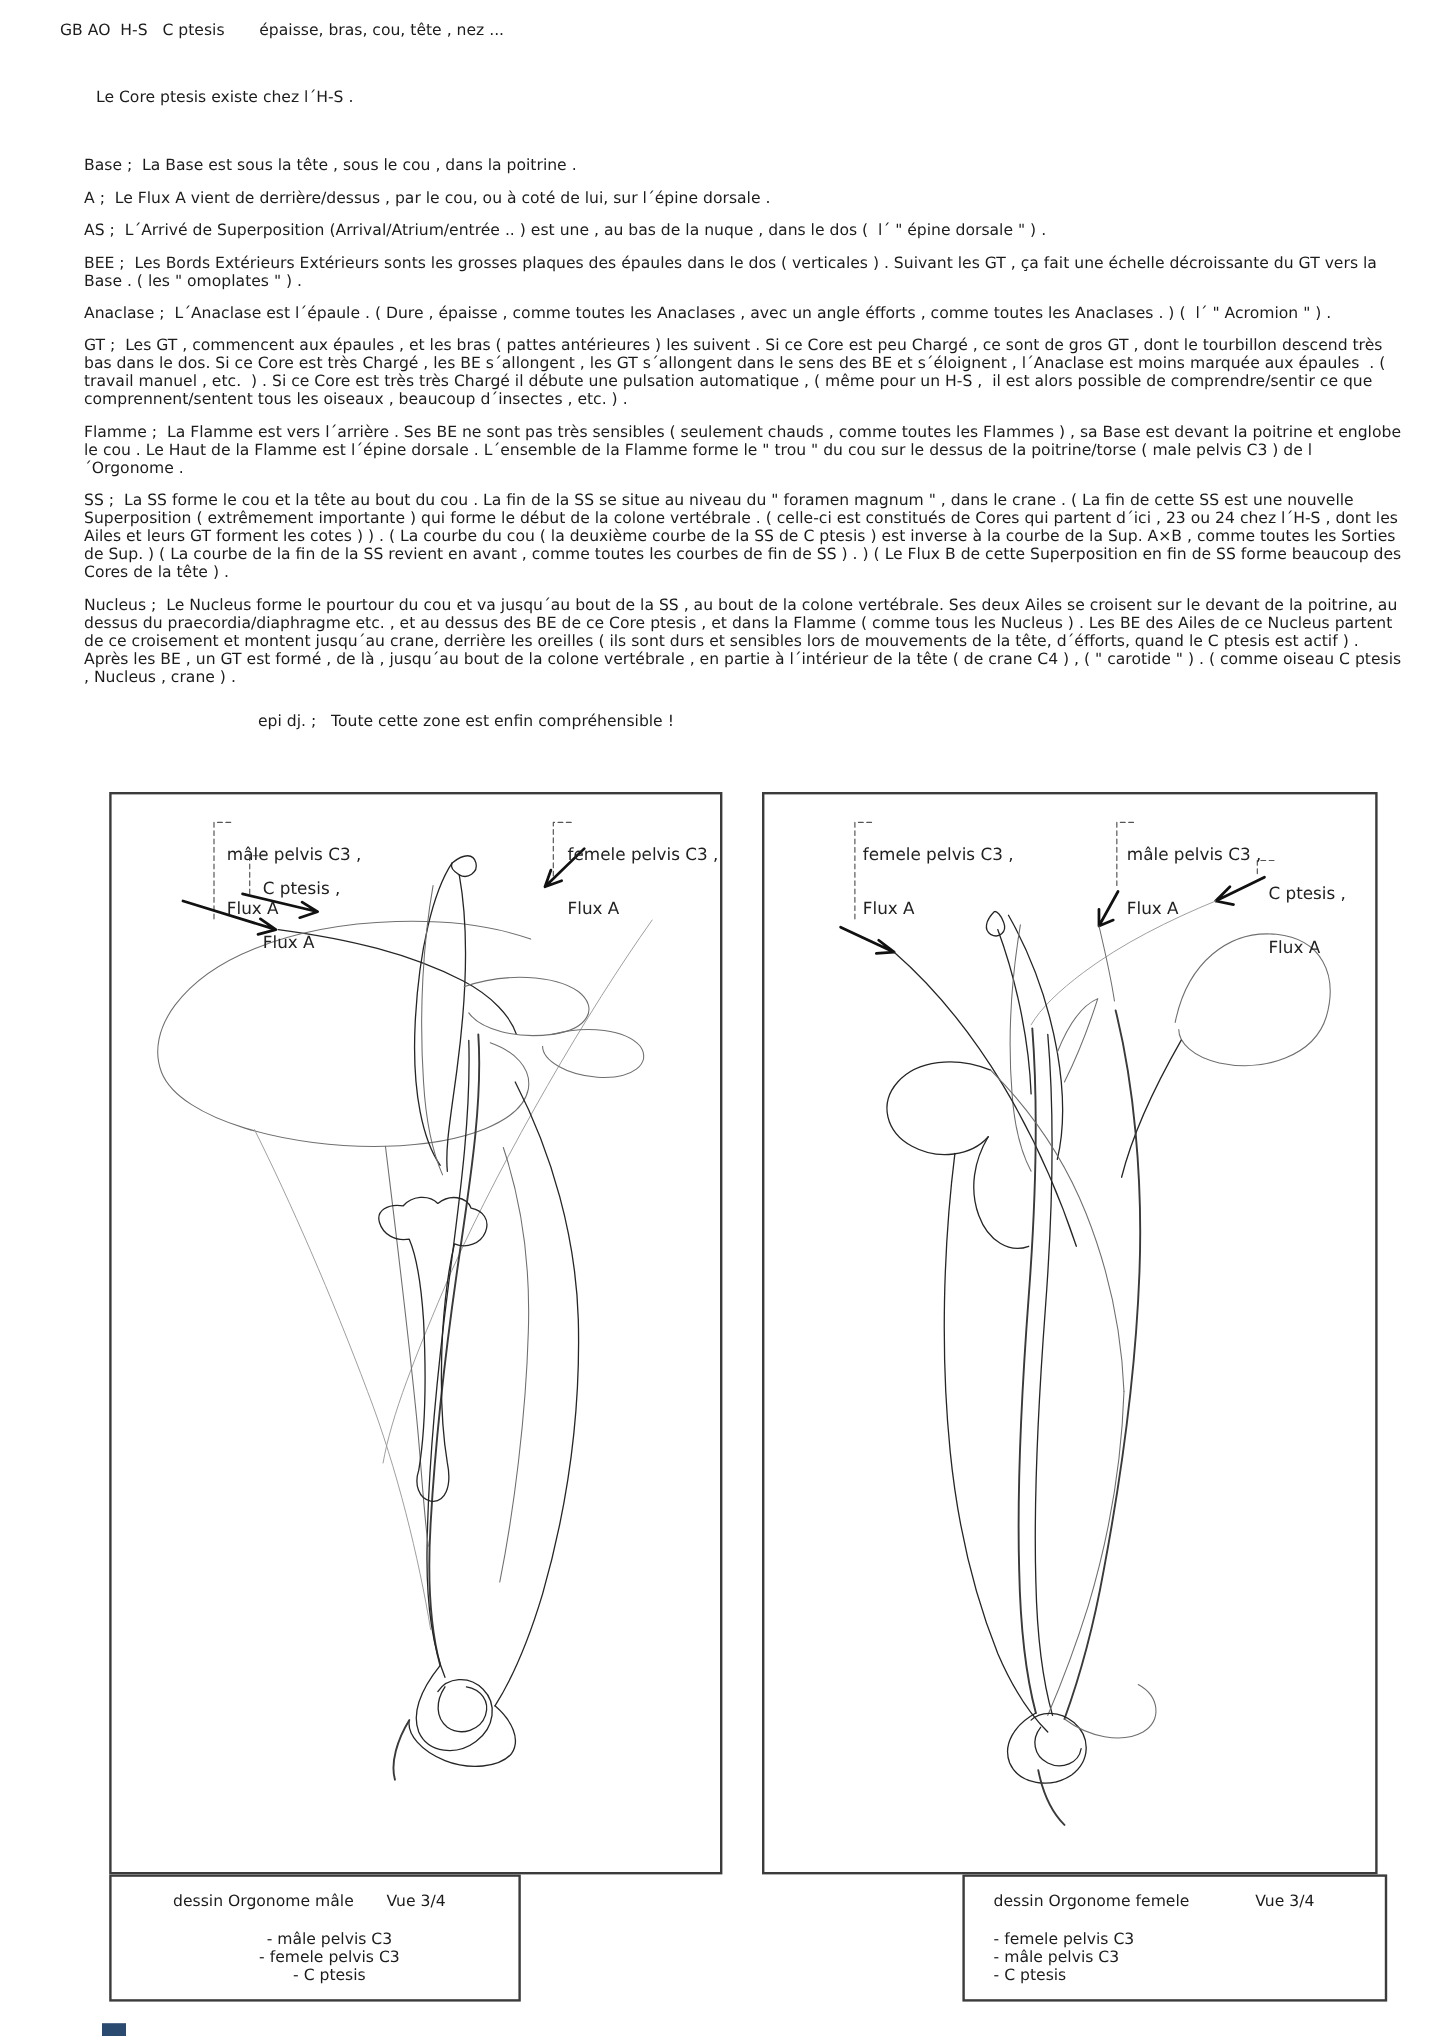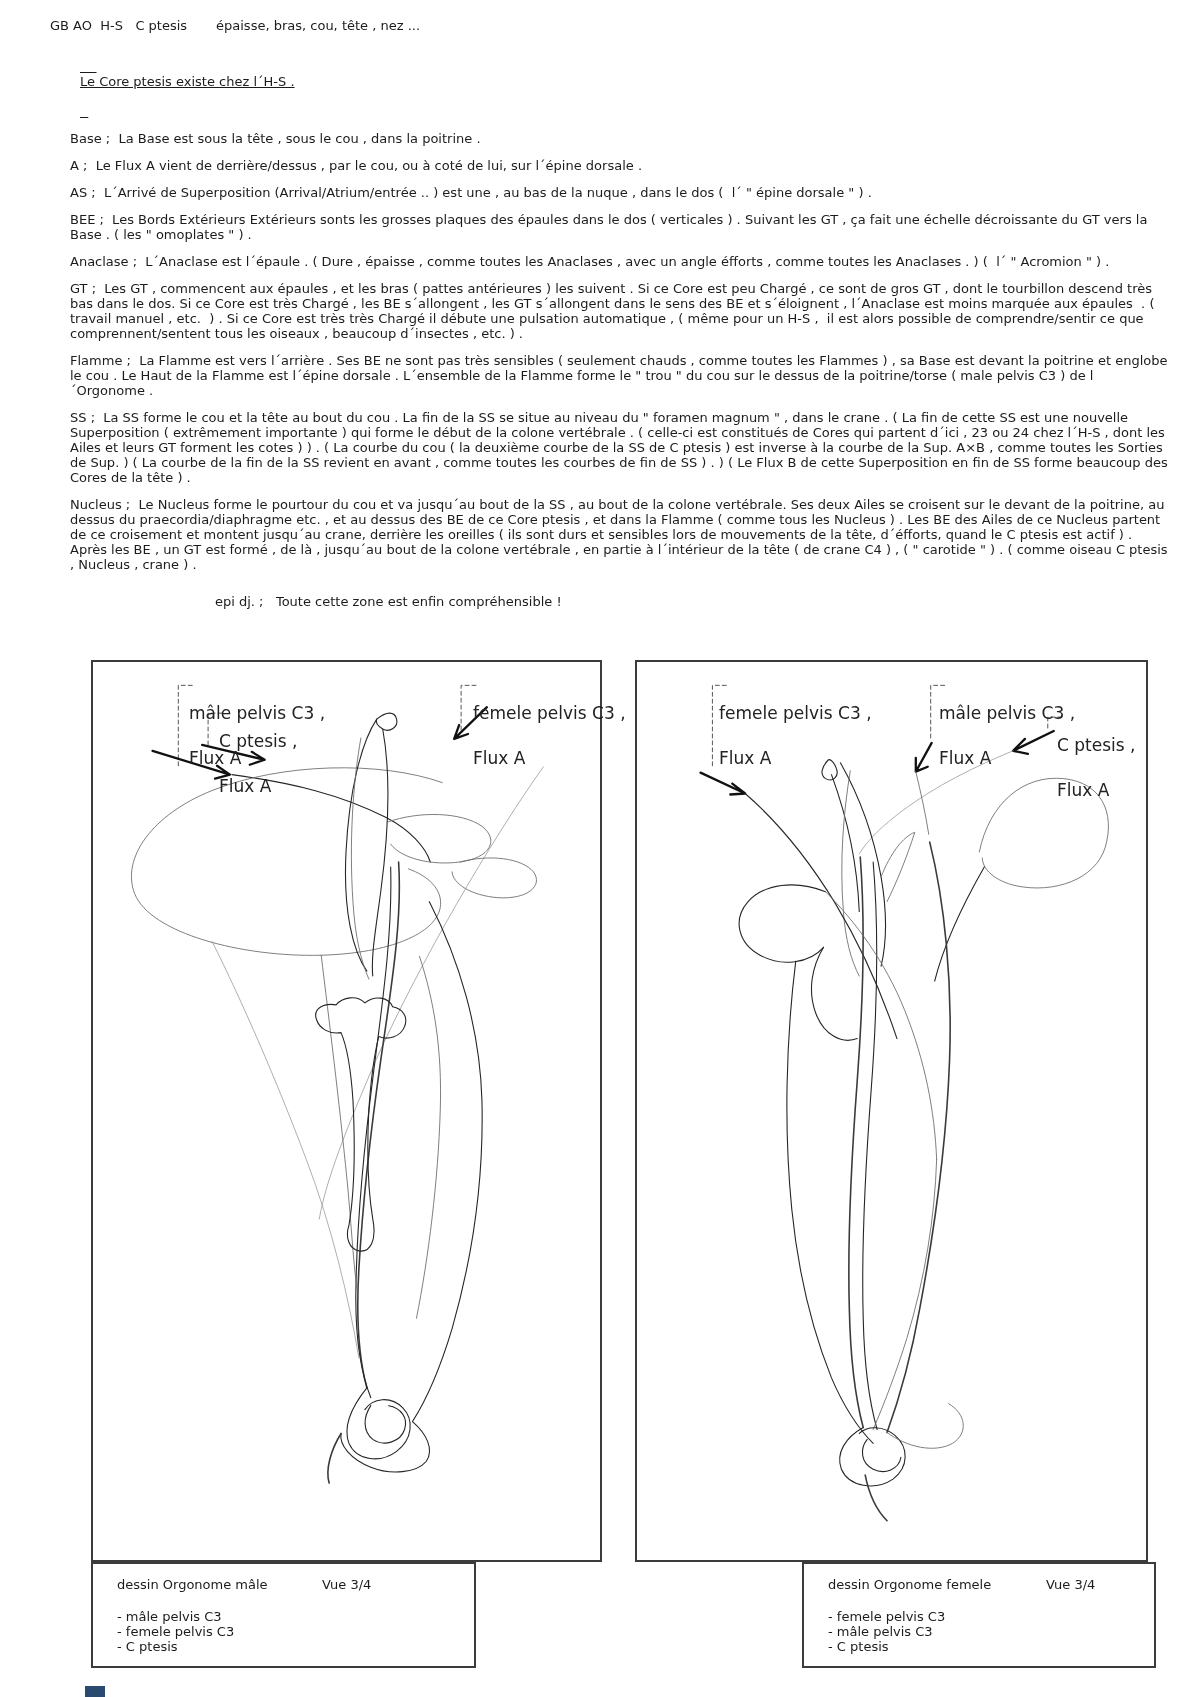--- a/index.html
+++ b/index.html
@@ -5,30 +5,30 @@
   html,body{margin:0;padding:0;}
   body{
     width:1200px;height:1697px;position:relative;background:#ffffff;
     font-family:"DejaVu Sans","Liberation Sans",sans-serif;
     color:#1c1c1c;overflow:hidden;
   }
   .textcol{position:absolute;top:18px;left:50px;width:1118px;font-size:13px;line-height:15px;}
   .hdr{white-space:pre-wrap;margin-bottom:11px;}
   .indent{margin-left:30px;}
   .block{white-space:pre-wrap;margin-left:20px;margin-bottom:12px;}
-  .intro{margin-bottom:12px;white-space:pre-wrap;text-decoration:underline;}
+  .intro{margin-bottom:12px;white-space:pre-wrap;}
   .epigraph{margin-left:165px;margin-top:22px;white-space:pre-wrap;}
   .figbox{position:absolute;border:2px solid #3b3b3b;background:#fff;box-sizing:border-box;}
   #figbox-male{left:91px;top:660px;width:511px;height:902px;}
   #figbox-female{left:635px;top:660px;width:513px;height:902px;}
   .figbox svg{position:absolute;left:0;top:0;width:100%;height:100%;}
-  .figlabel{position:absolute;font-size:17px;line-height:15px;color:#222;white-space:pre;}
+  .figlabel{position:absolute;font-size:14px;line-height:15px;color:#222;white-space:pre;}
   .capbox{position:absolute;border:2px solid #3b3b3b;background:#fff;box-sizing:border-box;
           font-size:13px;line-height:15px;padding:13px 0 0 24px;}
-  #capbox-male{left:91px;top:1562px;width:385px;height:106px;}
+  #capbox-male{left:91px;top:1562px;width:343px;height:106px;text-align:center;}
   #capbox-female{left:802px;top:1562px;width:354px;height:106px;}
   .captitle{display:flex;margin-bottom:17px;white-space:pre;}
   .captitle .t{display:inline-block;}
   .capitems div{white-space:pre;}
   .footer-mark{position:absolute;left:85px;top:1686px;width:20px;height:11px;background:#2b4a70;}
   path{fill:none;stroke-linecap:round;stroke-linejoin:round;}
   .s1{stroke:#262626;stroke-width:1.1;}
   .s2{stroke:#3a3a3a;stroke-width:1.6;}
   .s3{stroke:#6f6f6f;stroke-width:0.9;}
   .s4{stroke:#9a9a9a;stroke-width:0.8;}

